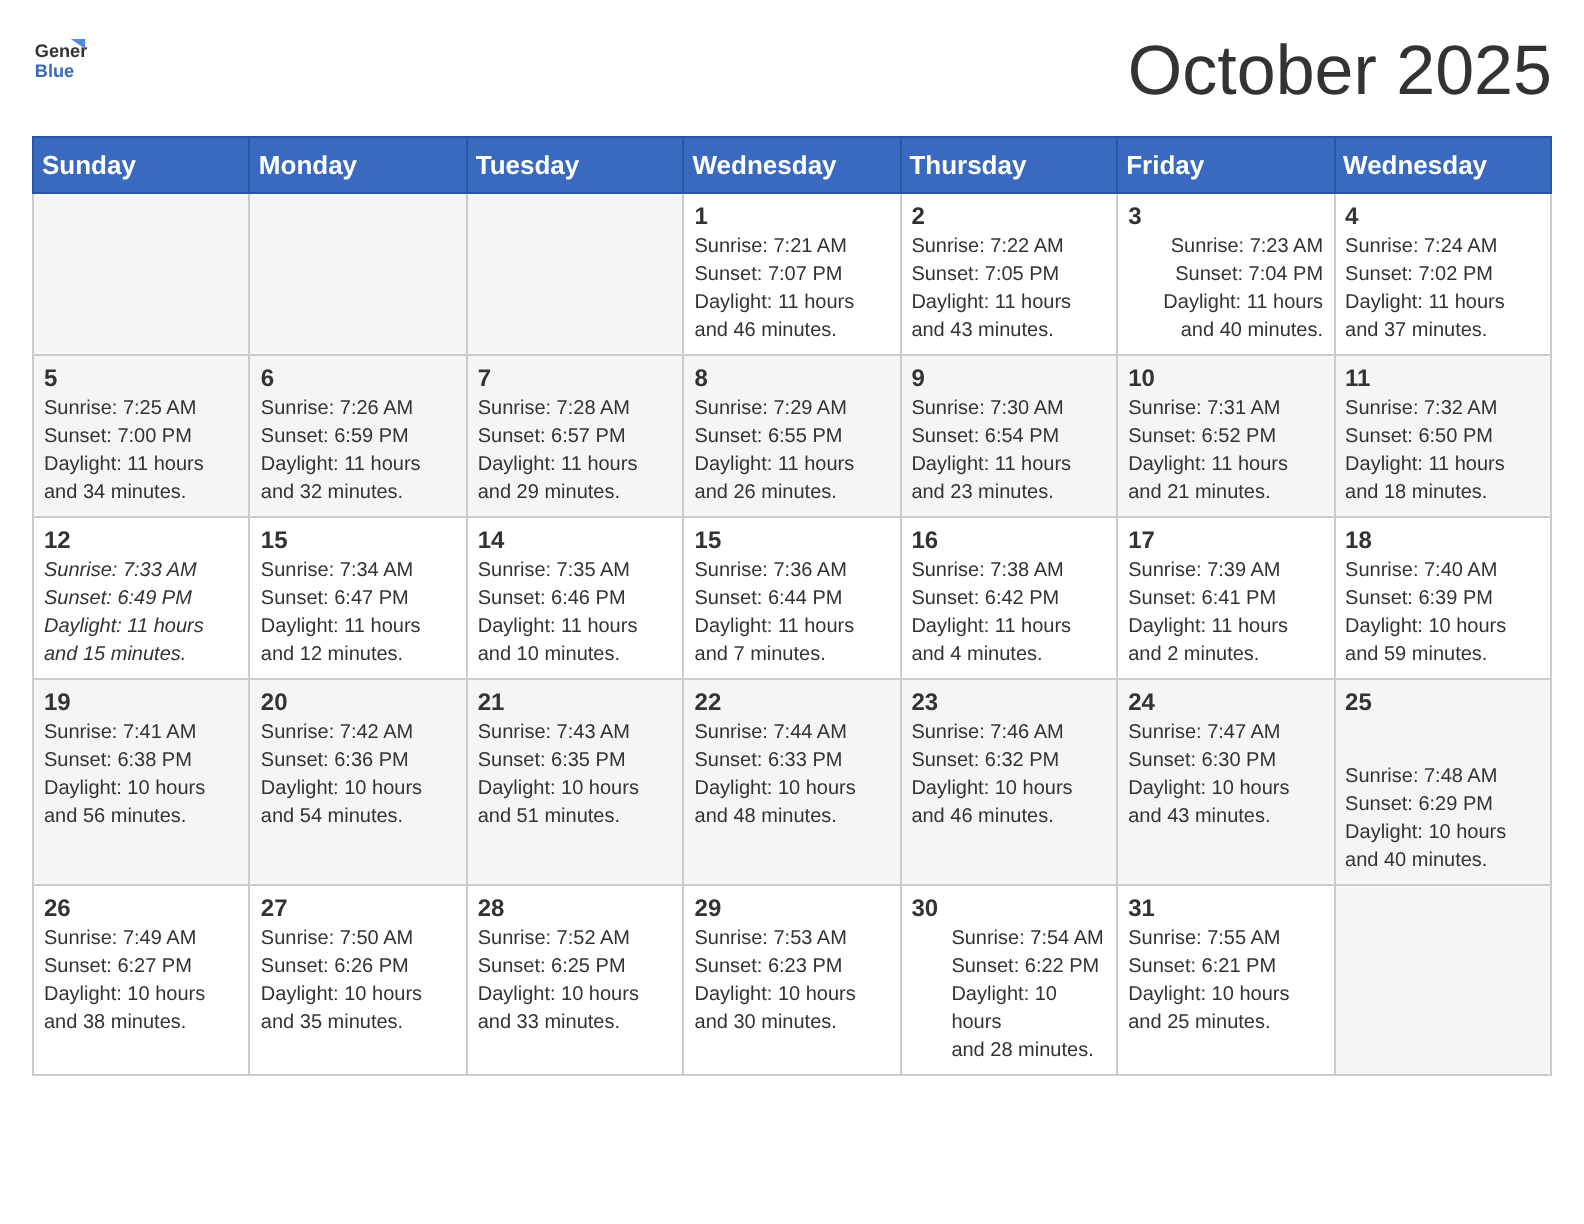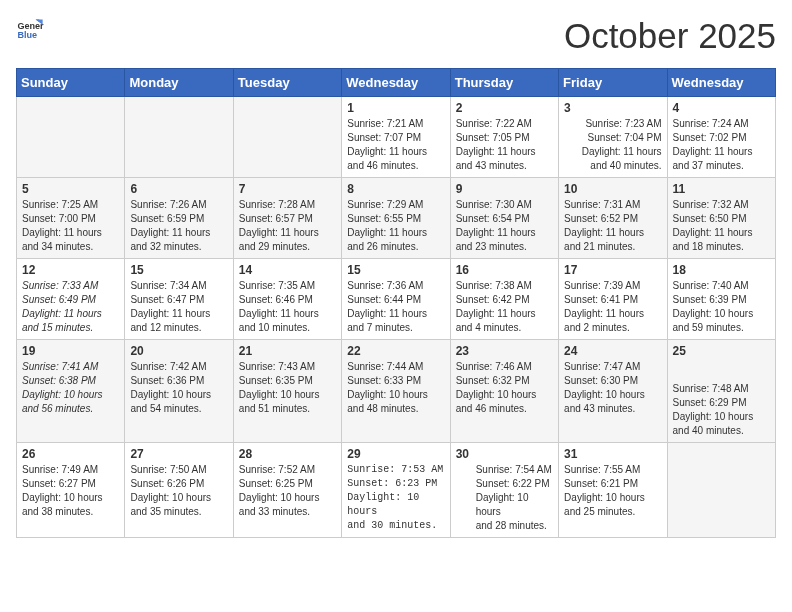--- a/index.html
+++ b/index.html
@@ -243,21 +243,21 @@
           <div class="day-number">18</div>
           <div class="day-info" style="white-space: pre-line;">Sunrise: 7:40 AM
 Sunset: 6:39 PM
 Daylight: 10 hours
 and 59 minutes.</div>
         </td>
       </tr>
       <tr>
         <td>
           <div class="day-number">19</div>
-          <div class="day-info" style="white-space: pre-line; font-style: italic;">Sunrise: 7:41 AM
+          <div class="day-info" style="white-space: pre-line;">Sunrise: 7:41 AM
 Sunset: 6:38 PM
 Daylight: 10 hours
 and 56 minutes.</div>
         </td>
         <td>
           <div class="day-number">20</div>
           <div class="day-info" style="white-space: pre-line;">Sunrise: 7:42 AM
 Sunset: 6:36 PM
 Daylight: 10 hours
 and 54 minutes.</div>
@@ -315,21 +315,21 @@
         </td>
         <td>
           <div class="day-number">28</div>
           <div class="day-info" style="white-space: pre-line;">Sunrise: 7:52 AM
 Sunset: 6:25 PM
 Daylight: 10 hours
 and 33 minutes.</div>
         </td>
         <td>
           <div class="day-number">29</div>
-          <div class="day-info" style="white-space: pre-line; font-family: Liberation Mono, monospace;">Sunrise: 7:53 AM
+          <div class="day-info" style="white-space: pre-line;">Sunrise: 7:53 AM
 Sunset: 6:23 PM
 Daylight: 10 hours
 and 30 minutes.</div>
         </td>
         <td>
           <div class="day-number">30</div>
           <div class="day-info" style="white-space: pre-line; margin-left: 20px;">Sunrise: 7:54 AM
 Sunset: 6:22 PM
 Daylight: 10 hours
 and 28 minutes.</div>

